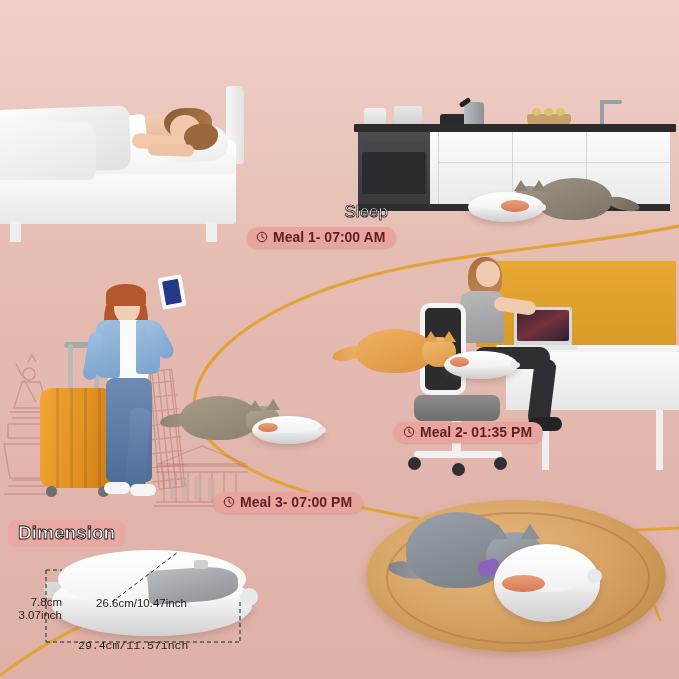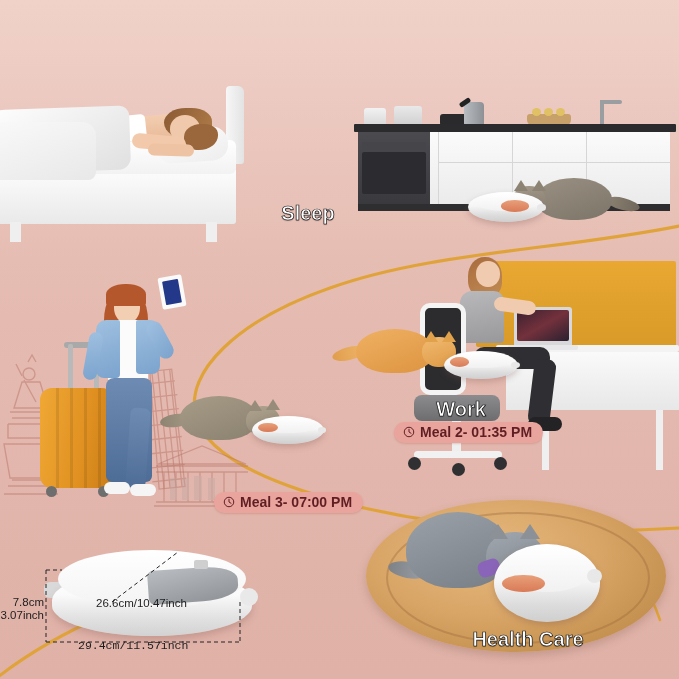--- a/index.html
+++ b/index.html
@@ -24,22 +24,22 @@
     font-family:"Liberation Sans", sans-serif;
   }
   .subtitle{
     margin:0;padding-top:7px;font-size:14.5px;color:#3a3330;
     transform:scaleX(.96);
   }
 
   
   .scene{position:absolute;}
   .label{
-    position:absolute;text-align:center;z-index:30;
-    font-weight:bold;font-size:20px;color:#ffffff;
+    position:absolute;text-align:right;z-index:30;
+    font-weight:normal;font-size:17px;color:#ffffff;
     -webkit-text-stroke:0.7px #111;
     text-shadow:0 1px 1px rgba(0,0,0,.35);
     white-space:nowrap;
   }
   .pill{
     position:absolute;z-index:30;
     background:#eaa49e;border-radius:14px;
     padding:2px 11px 3px 9px;
     font-size:14px;color:#5f1f22;font-weight:bold;
     white-space:nowrap;display:flex;align-items:center;gap:5px;
@@ -163,21 +163,21 @@
     background:linear-gradient(180deg,#ffffff 0%,#fafafa 38%,#e2e2e2 72%,#d2d2d2 100%);
     border-radius:50%/46%;box-shadow:0 4px 7px rgba(140,95,90,.3);}
   .dd-top{position:absolute;left:6px;top:6px;width:188px;height:58px;
     background:linear-gradient(180deg,#ffffff,#f3f3f3);border-radius:50%;}
   .dd-tray{position:absolute;left:96px;top:24px;width:90px;height:34px;
     background:linear-gradient(170deg,#b9bcc0,#8e9296);border-radius:6px 40% 40% 6px;transform:rotate(-4deg);}
   .dd-tab{position:absolute;left:-8px;top:38px;width:22px;height:16px;background:#d9d9d9;border-radius:6px 2px 2px 6px;}
   .dd-knob{position:absolute;right:-6px;top:44px;width:18px;height:18px;background:#e9e9e9;border-radius:50%;}
   .dd-clip{position:absolute;left:142px;top:16px;width:14px;height:9px;background:#cfcfcf;border-radius:2px;}
   .dimtext{position:absolute;font-size:11.5px;color:#1d1d1d;white-space:nowrap;}
-  .dimtext.two{line-height:1.12;}
+  .dimtext.two{line-height:1.12;margin-left:18px;}
 </style>
 </head>
 <body>
 
 <div id="stage">
 
 
   <svg class="curve" viewBox="0 0 679 679">
     <path d="M 679 226 C 560 250 430 252 330 288 C 238 320 184 372 196 416 C 206 456 272 486 364 508 C 452 528 548 536 679 528" fill="none" stroke="#e0a33a" stroke-width="3.2" stroke-linecap="round"></path>
     <path d="M -6 680 C 60 628 140 596 238 572" fill="none" stroke="#e0a33a" stroke-width="3" stroke-linecap="round"></path>
@@ -196,20 +196,27 @@
     <div class="hair"></div>
     <div class="sleeper-head"></div>
     <div class="hair2"></div>
     <div class="arm"></div>
     <div class="arm2"></div>
     <div class="duvet"></div>
     <div class="duvet2"></div>
   </div>
 
   <div class="label" style="left:228px;top:202px;width:160px;">Sleep</div>
+  <div class="pill" style="left:247px;top:227px;">
+    <svg class="clk" viewBox="0 0 24 24">
+      <circle cx="12" cy="12" r="9.5" fill="none" stroke="#5f1f22" stroke-width="2"></circle>
+      <path d="M12 6.5 V12 L16 14.5" fill="none" stroke="#5f1f22" stroke-width="2" stroke-linecap="round"></path>
+    </svg>
+    <span>Meal 1- 07:00 AM</span>
+  </div>
 
   <div class="scene kitchen">
     <div class="dishstack"></div>
     <div class="dishstack2"></div>
     <div class="blackbox"></div>
     <div class="kettle"></div>
     <div class="kettle-spout"></div>
     <div class="basket"></div>
     <div class="fruit" style="left:190px;"></div>
     <div class="fruit" style="left:202px;"></div>
@@ -361,21 +368,20 @@
       <div class="cat-ear" style="left:100px;top:10px;border-width:0 7px 11px 7px;border-color:transparent transparent #e2a24b transparent;"></div>
     </div>
     <div class="feeder" style="left:88px;top:96px;width:74px;height:28px;">
       <div class="feeder-base"></div>
       <div class="feeder-lid"></div>
       <div class="feeder-food" style="left:8%;top:22%;width:26%;height:34%;"></div>
       <div class="feeder-knob"></div>
     </div>
   </div>
 
-  <div class="label" style="left:406px;top:398px;width:110px;">Work</div>
   <div class="pill" style="left:394px;top:422px;">
     <svg class="clk" viewBox="0 0 24 24">
       <circle cx="12" cy="12" r="9.5" fill="none" stroke="#5f1f22" stroke-width="2"></circle>
       <path d="M12 6.5 V12 L16 14.5" fill="none" stroke="#5f1f22" stroke-width="2" stroke-linecap="round"></path>
     </svg>
     <span>Meal 2- 01:35 PM</span>
   </div>
 
   <div class="scene health">
     <div class="board"></div>
@@ -391,23 +397,23 @@
     </div>
 
     <div class="feeder" style="left:128px;top:44px;width:106px;height:78px;">
       <div class="feeder-base"></div>
       <div class="feeder-lid"></div>
       <div class="feeder-food" style="left:8%;top:40%;width:40%;height:22%;"></div>
       <div class="feeder-knob" style="right:-2%;top:32%;width:14%;height:18%;"></div>
     </div>
   </div>
 
-  <div class="label" style="left:448px;top:628px;width:160px;">Health Care</div>
 
   <div class="scene dimwrap">
+    <div class="dimlabel">Dimension</div>
 
     <div class="dimdevice">
       <div class="dd-tab"></div>
       <div class="dd-base"></div>
       <div class="dd-top"></div>
       <div class="dd-tray"></div>
       <div class="dd-clip"></div>
       <div class="dd-knob"></div>
     </div>
 

